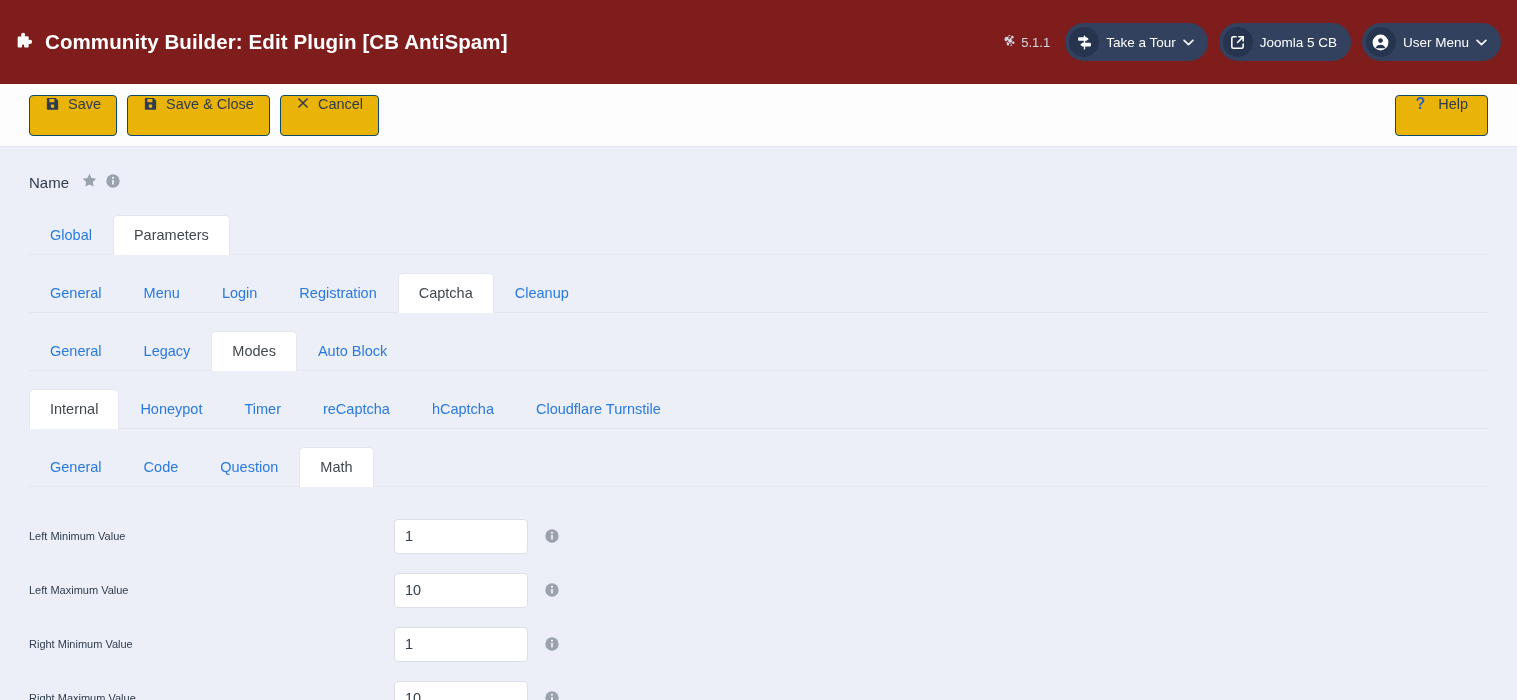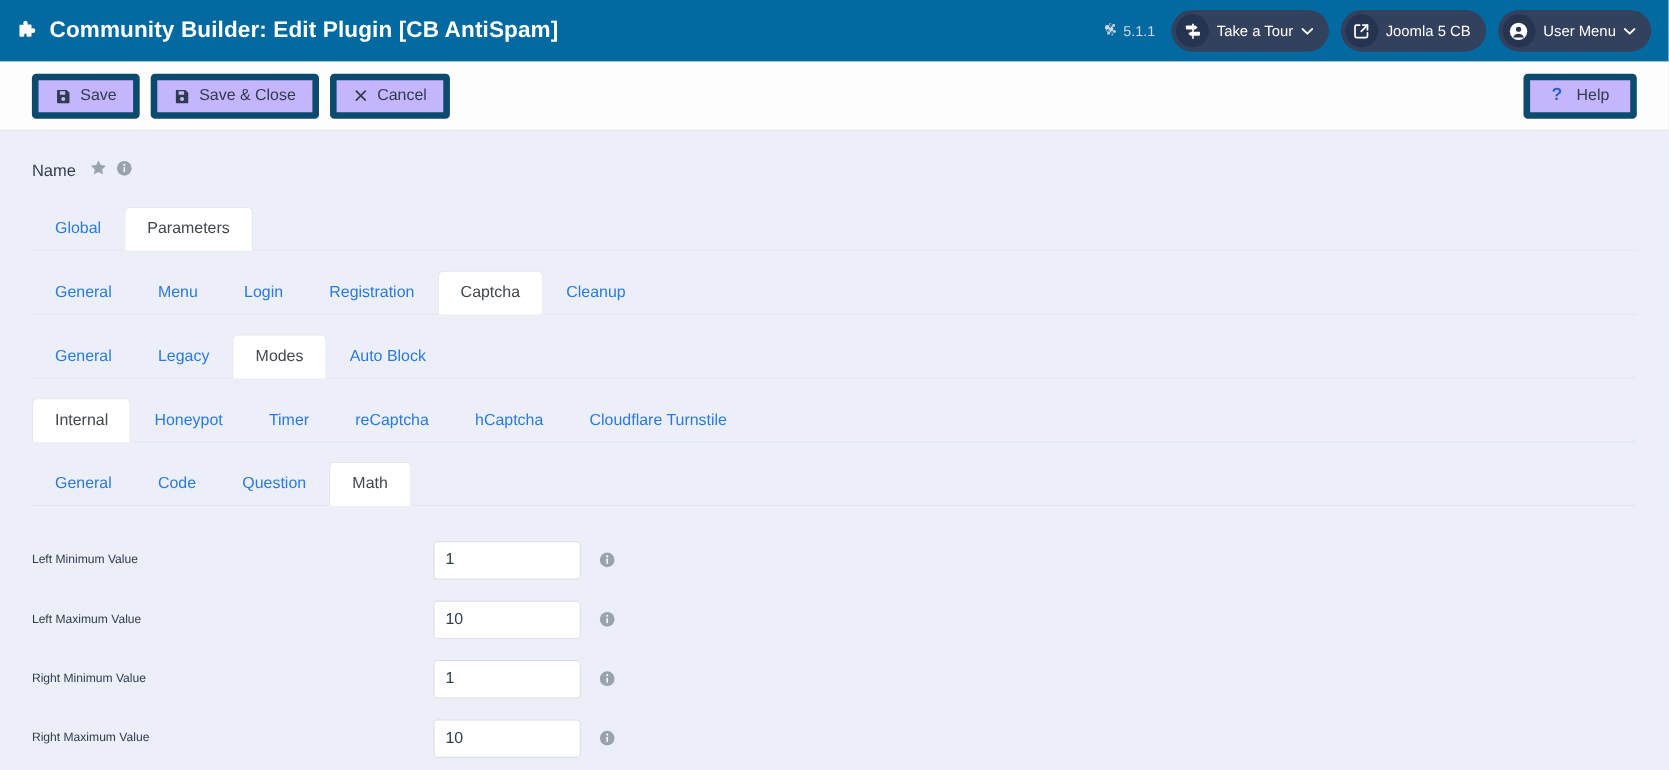--- a/index.html
+++ b/index.html
@@ -7,22 +7,22 @@
     margin: 0; padding: 0;
     width: 1517px; height: 700px;
     overflow: hidden;
     background: #eceff8;
     font-family: "Liberation Sans", sans-serif;
     -webkit-font-smoothing: antialiased;
   }
 
   
   .header {
-    height: 56px;
-    background: #0369a1;
+    height: 84px;
+    background: #7f1d1d;
     display: flex;
     align-items: center;
     justify-content: space-between;
     padding: 0 16px 0 14px;
     color: #ffffff;
   }
   .header-left { display: flex; align-items: center; gap: 9px; }
   .plugin-icon { width: 22px; height: 22px; display: block; }
   .header-title {
     font-size: 20.5px;
@@ -60,26 +60,26 @@
   
   .toolbar {
     height: 63px;
     background: #fdfdfe;
     border-bottom: 1px solid #e3e6ef;
     display: flex; align-items: center; justify-content: space-between;
     padding: 0 29px 0 29px;
   }
   .toolbar-left { display: flex; align-items: center; gap: 10px; }
   .tbtn {
-    display: inline-flex; align-items: center; gap: 8px;
+    display: inline-flex; align-items: flex-start; gap: 8px;
     height: 41px;
     padding: 0 15px;
-    border: 6px solid #0c4a6e;
+    border: 1px solid #0c4a6e;
     border-radius: 4px;
-    background: #c4b5fd;
+    background: #eab308;
     color: #2f3c4e;
     font-size: 14.5px;
     cursor: pointer;
   }
   .tbtn svg { display: block; }
   .tbtn-help { gap: 13px; padding: 0 19px; }
   .qmark { color: #2a62c4; font-size: 16px; font-weight: bold; line-height: 1; }
 
   
   .body-wrap { padding: 0 29px; }

